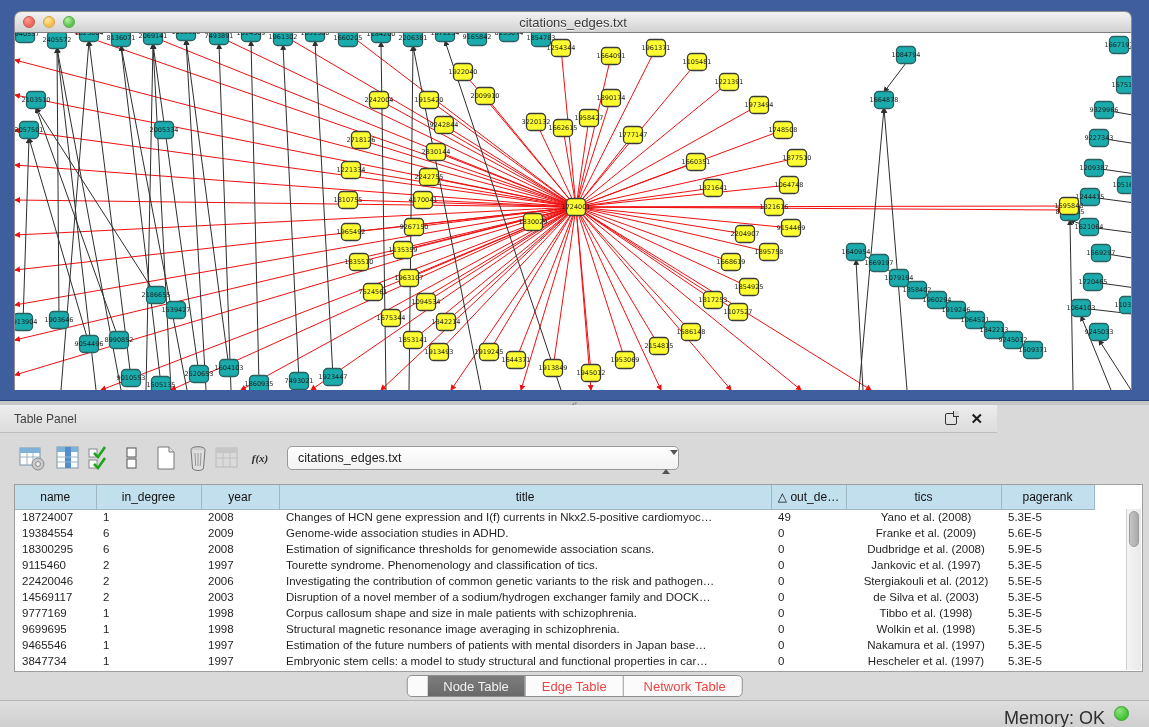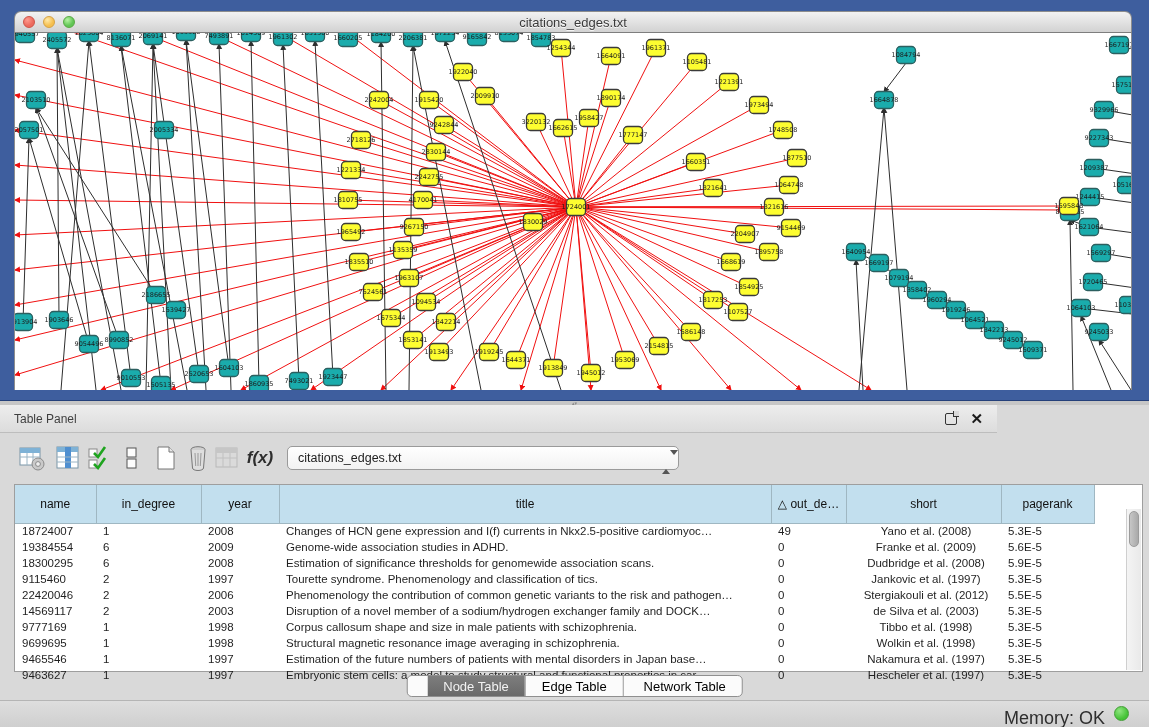--- a/index.html
+++ b/index.html
@@ -32,39 +32,39 @@
   
   .table-panel{position:absolute;left:0;top:405px;width:1149px;height:295px;background:#d9d9d9;}
   .tp-header{position:absolute;left:0;top:0;width:997px;height:28px;background:linear-gradient(#ededed,#dcdcdc);border-bottom:1px solid #bdbdbd;}
   .tp-title{position:absolute;left:14px;top:7px;font-size:12px;color:#3f3f3f;}
   .tp-float{position:absolute;right:40px;top:8px;width:12px;height:12px;border:1.5px solid #333;border-radius:2px;}
   .tp-float:after{content:"";position:absolute;right:-3px;top:-3px;width:5px;height:5px;background:#d9d9d9;border-left:1.5px solid #333;border-bottom:1.5px solid #333;}
   .tp-close{position:absolute;right:14px;top:5px;font-size:15px;font-weight:bold;color:#1a1a1a;cursor:default;}
 
   .tp-toolbar{position:absolute;left:0;top:28px;width:1149px;height:50px;}
   .tb-icon{position:absolute;top:11px;width:28px;height:28px;}
-  .fnx{font-family:Liberation Sans, sans-serif;font-style:italic;font-weight:bold;font-size:17px;color:#2d2d2d;line-height:28px;text-align:center;}
+  .fnx{font-family:Liberation Serif, serif;font-style:italic;font-weight:bold;font-size:11px;color:#2d2d2d;line-height:28px;text-align:center;}
   .combo{position:absolute;left:287px;top:13px;width:392px;height:24px;background:linear-gradient(#ffffff,#f2f2f2);
     border:1px solid #9a9a9a;border-radius:5px;font-size:12.5px;color:#222;line-height:22px;padding-left:10px;}
   .combo .arrows{position:absolute;right:7px;top:4px;width:9px;height:16px;}
   .combo .arrows .up{width:0;height:0;border-left:4px solid transparent;border-right:4px solid transparent;border-bottom:5px solid #555;margin-bottom:3px;}
   .combo .arrows .dn{width:0;height:0;border-left:4px solid transparent;border-right:4px solid transparent;border-top:5px solid #555;}
 
   .tbl-wrap{position:absolute;left:14px;top:79px;width:1129px;height:188px;background:#ffffff;border:1px solid #9e9e9e;}
   table.grid{border-collapse:collapse;table-layout:fixed;width:1079px;font-size:11.5px;color:#1f1f1f;}
-  table.grid th{background:#c2dfee;border:1px solid #9fb7c2;border-top:none;font-weight:normal;font-size:12px;height:38px;padding:0;text-align:center;color:#111;}
+  table.grid th{background:#c2dfee;border:1px solid #9fb7c2;border-top:none;font-weight:normal;font-size:12px;height:24px;padding:0;text-align:center;color:#111;}
   table.grid th:first-child{border-left:none;}
   table.grid td{height:16px;padding:0 2px 0 7px;white-space:nowrap;overflow:hidden;}
   td.c-short{text-align:center;padding-left:2px;}
   .vscroll{position:absolute;right:1px;top:24px;bottom:1px;width:15px;background:linear-gradient(90deg,#f4f4f4,#e9e9e9);border-left:1px solid #cfcfcf;}
   .vthumb{position:absolute;left:2px;top:2px;width:10px;height:36px;background:linear-gradient(90deg,#c6c6c6,#a9a9a9);border-radius:6px;border:1px solid #9b9b9b;}
 
   .tabs-bar{position:absolute;left:0;top:267px;width:1149px;height:28px;}
   .seg{position:absolute;left:50%;transform:translateX(-50%);top:3px;height:22px;display:flex;border:1px solid #8f8f8f;border-radius:5px;overflow:hidden;background:#fbfbfb;}
-  .seg .tab{padding:0 16px;line-height:21px;font-size:13px;color:#000000;border-right:1px solid #9a9a9a;}
+  .seg .tab{padding:0 16px;line-height:21px;font-size:13px;color:#ef4444;border-right:1px solid #9a9a9a;}
   .seg .tab:last-child{border-right:none;padding-left:20px;}
   .seg .tab.sel{background:linear-gradient(#7d7d7d,#696969);color:#f2f2f2;margin-left:20px;}
 
   
   .status-bar{position:absolute;left:0;top:700px;width:1149px;height:27px;background:linear-gradient(#dedede,#cfcfcf);border-top:1px solid #b5b5b5;}
   .mem-label{position:absolute;right:44px;top:7px;font-size:18px;color:#2e2e2e;}
   .mem-dot{position:absolute;right:20px;top:5px;width:15px;height:15px;border-radius:50%;
     background:radial-gradient(circle at 35% 30%,#8fe57f,#45c337 65%);border:1px solid #3f9e33;}
 </style>
 </head>
@@ -765,21 +765,21 @@
             <col style="width:155px">
             <col style="width:93px">
         </colgroup>
         <thead>
             <tr id="header-row">
               <th>name</th>
               <th>in_degree</th>
               <th>year</th>
               <th>title</th>
               <th>△ out_de…</th>
-              <th>short</th>
+              <th>tics</th>
               <th>pagerank</th>
             </tr>
           </thead>
         <tbody id="table-body">
             <tr>
               <td>18724007</td>
               <td>1</td>
               <td>2008</td>
               <td>Changes of HCN gene expression and I(f) currents in Nkx2.5-positive cardiomyoc…</td>
               <td>49</td>
@@ -810,21 +810,21 @@
               <td>1997</td>
               <td>Tourette syndrome. Phenomenology and classification of tics.</td>
               <td>0</td>
               <td class="c-short">Jankovic et al. (1997)</td>
               <td>5.3E-5</td>
             </tr>
             <tr>
               <td>22420046</td>
               <td>2</td>
               <td>2006</td>
-              <td>Phenomenology the contribution of common genetic variants to the risk and pathogen…</td>
+              <td>Investigating the contribution of common genetic variants to the risk and pathogen…</td>
               <td>0</td>
               <td class="c-short">Stergiakouli et al. (2012)</td>
               <td>5.5E-5</td>
             </tr>
             <tr>
               <td>14569117</td>
               <td>2</td>
               <td>2003</td>
               <td>Disruption of a novel member of a sodium/hydrogen exchanger family and DOCK…</td>
               <td>0</td>
@@ -852,21 +852,21 @@
             <tr>
               <td>9465546</td>
               <td>1</td>
               <td>1997</td>
               <td>Estimation of the future numbers of patients with mental disorders in Japan base…</td>
               <td>0</td>
               <td class="c-short">Nakamura et al. (1997)</td>
               <td>5.3E-5</td>
             </tr>
             <tr>
-              <td>9463627</td>
+              <td>3847734</td>
               <td>1</td>
               <td>1997</td>
               <td>Embryonic stem cells: a model to study structural and functional properties in car…</td>
               <td>0</td>
               <td class="c-short">Hescheler et al. (1997)</td>
               <td>5.3E-5</td>
             </tr>
           </tbody>
       </table>
       <div class="vscroll">

